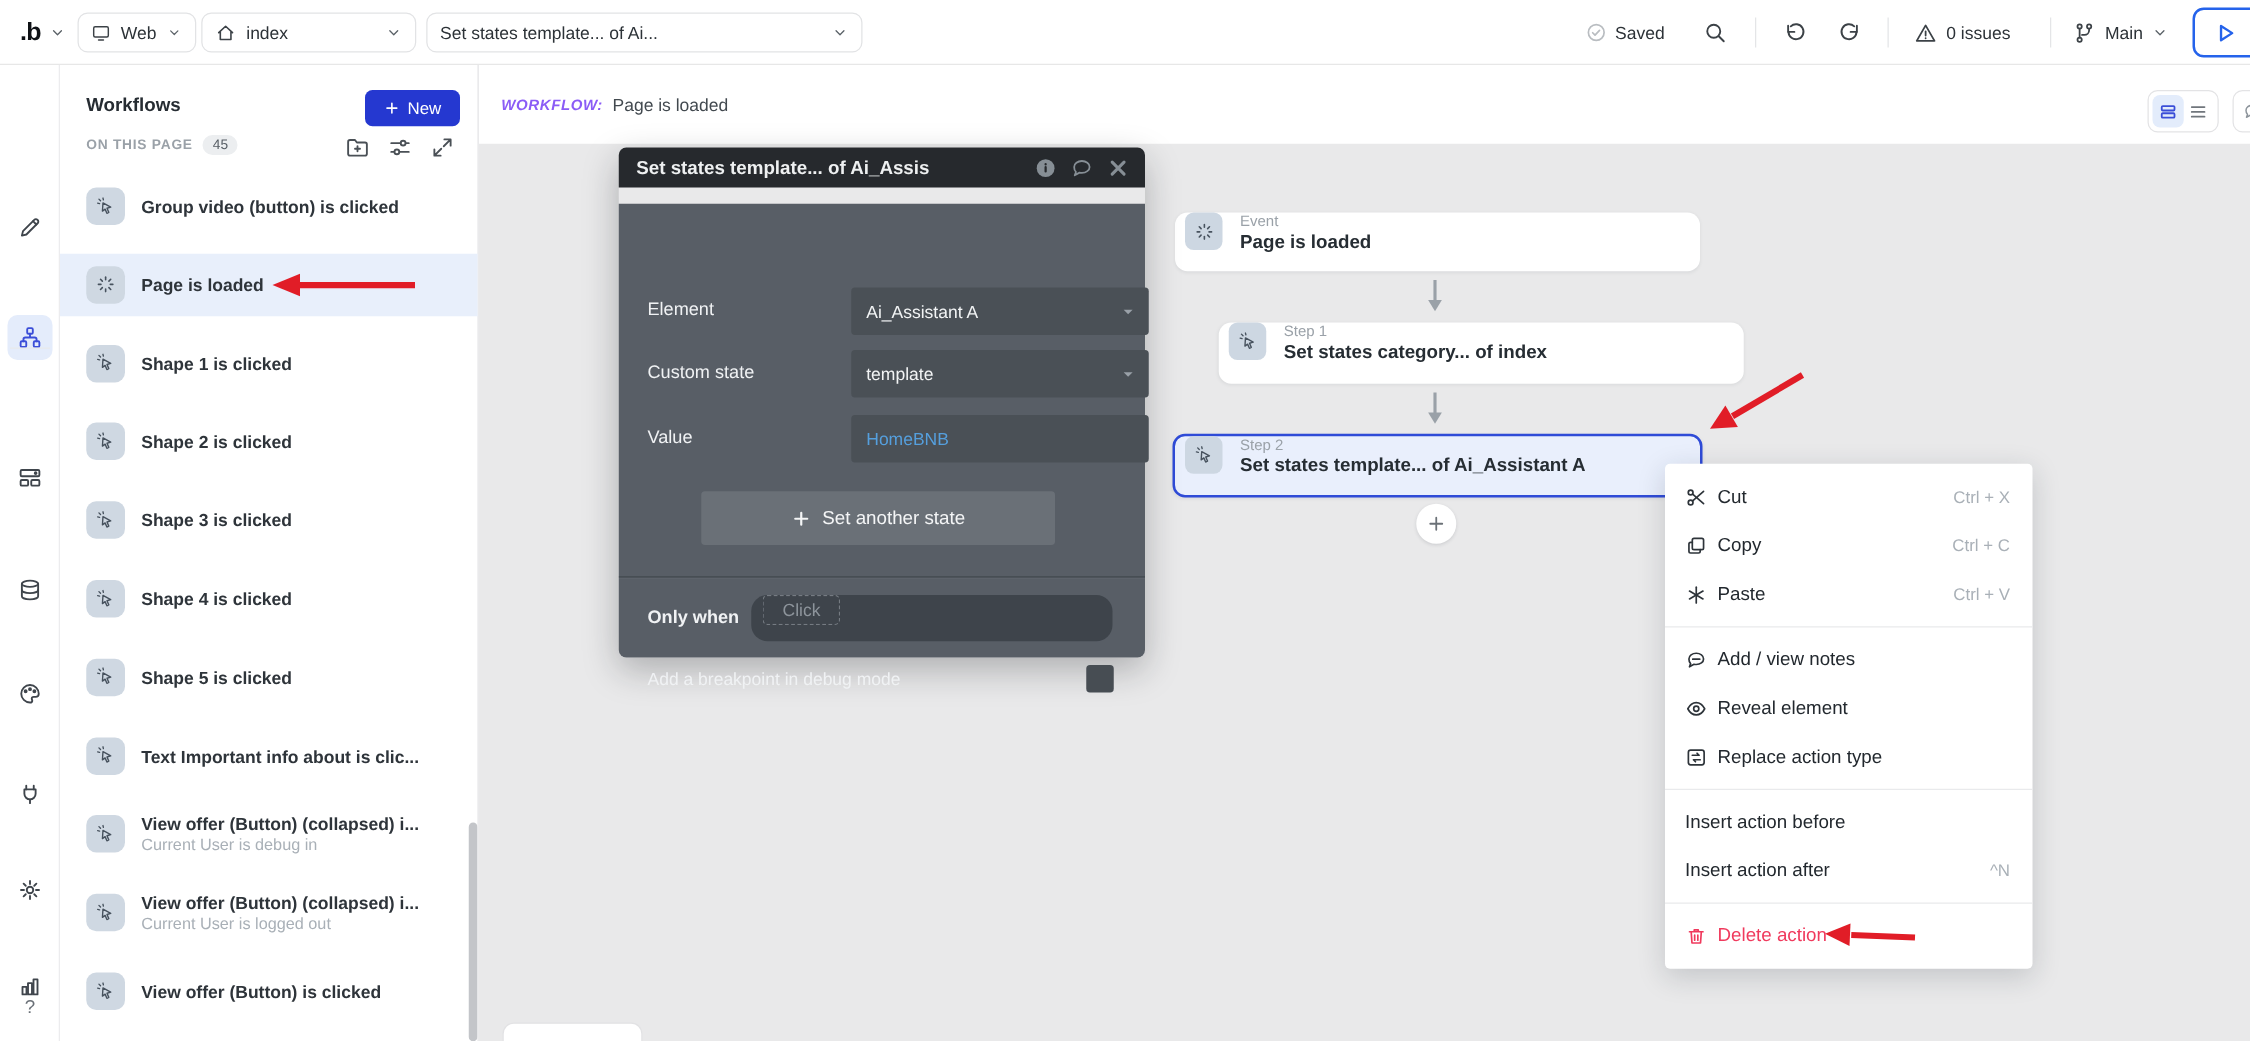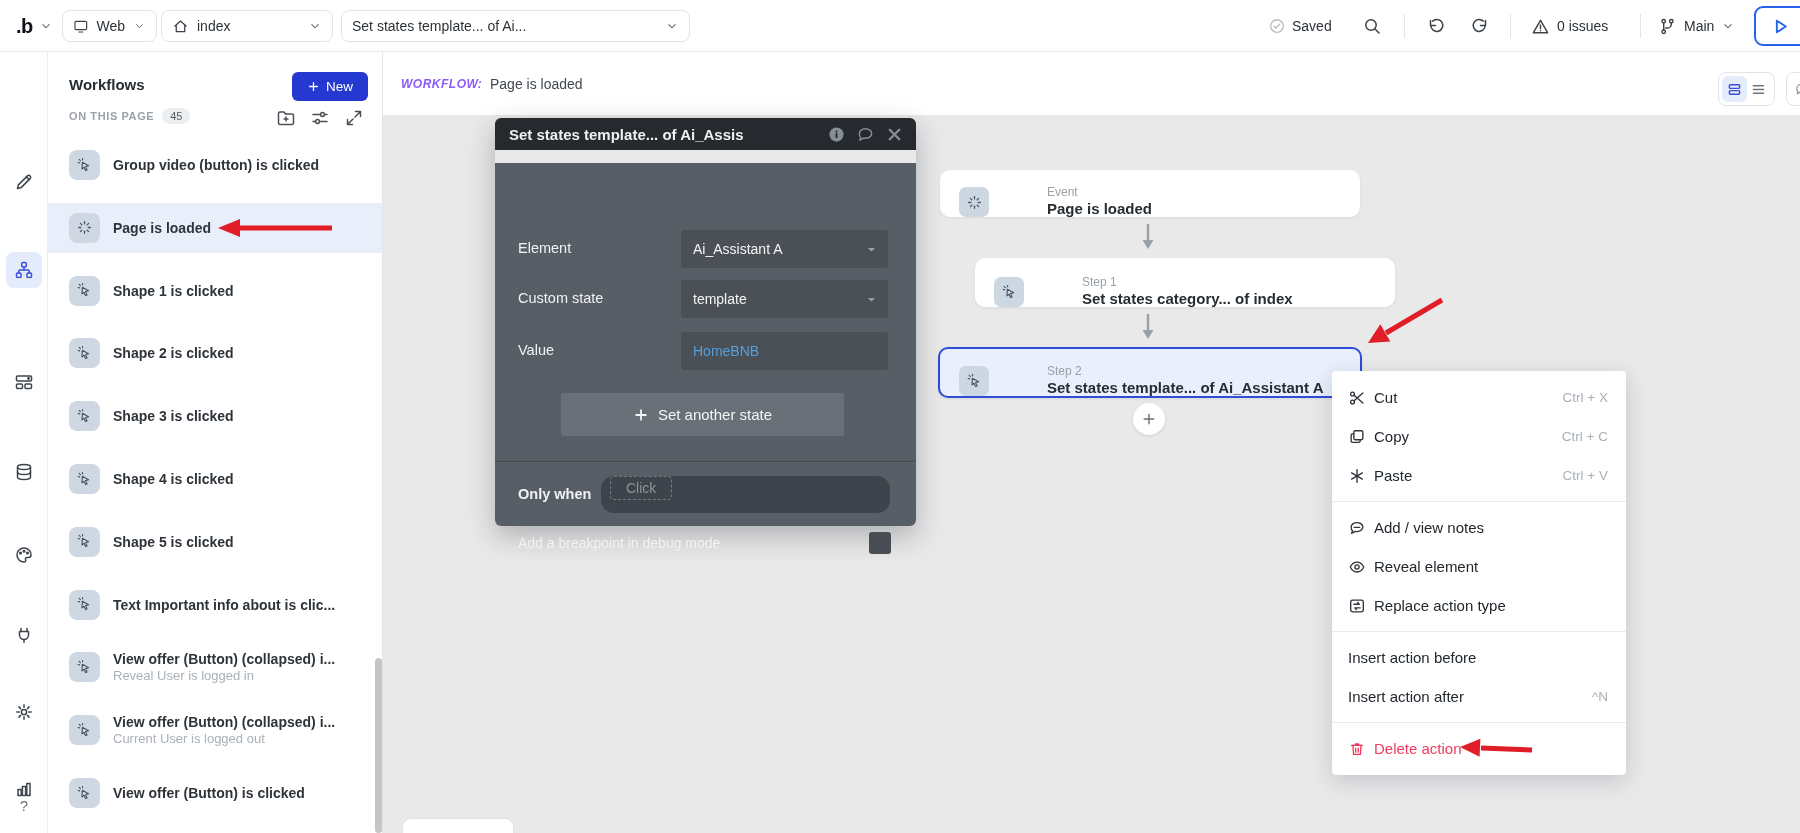--- a/index.html
+++ b/index.html
@@ -49,37 +49,37 @@
   .canvas-header { position:absolute; left:383px; top:52px; width:1417px; height:63px; background:#fff; display:flex; align-items:center; z-index:5; }
   .ch-label { position:absolute; left:18px; font-size:12px; font-weight:700; letter-spacing:.5px; color:#8b5cf6;font-style:italic; }
   .ch-value { position:absolute; left:107px; font-size:14px; color:#42494f; }
   .view-toggle { position:absolute; left:1335px; top:20px; width:57px; height:34px; border:1px solid #e3e3e5; border-radius:8px; background:#fff; display:flex; align-items:center; justify-content:space-between; padding:0 3px; }
   .vt-seg { width:25px; height:26px; border-radius:6px; display:flex; align-items:center; justify-content:center; color:#70767c; cursor:pointer; }
   .vt-seg.active { background:#e3ecfb; color:#3b4ed8; }
   .view-extra { position:absolute; left:1403px; top:20px; width:30px; height:34px; border:1px solid #e3e3e5; border-radius:8px 0 0 8px; background:#fff; display:flex; align-items:center; padding-left:7px; color:#8d949b; cursor:pointer; }
   .bottom-pill { position:absolute; left:402px; top:818px; width:112px; height:26px; background:#fff; border:1px solid #e2e2e4; border-radius:9px; z-index:6; }
 
   
-  .flow-card { position:absolute; left:940px; width:420px; background:#fff; border-radius:10px; box-shadow:0 1px 3px rgba(40,50,60,.08); display:flex; align-items:flex-end; padding-left:19px; cursor:pointer; z-index:4;gap:44px; }
+  .flow-card { position:absolute; left:940px; width:420px; background:#fff; border-radius:10px; box-shadow:0 1px 3px rgba(40,50,60,.08); display:flex; align-items:flex-start; padding-left:8px; cursor:pointer; z-index:4; }
   .flow-card.selected { background:#e9effc; border:2px solid #2f4bd7; left:938px; width:424px; }
   .fc-tile { width:30px; height:30px; border-radius:7px; background:#cdd7e2; color:#47525e; display:flex; align-items:center; justify-content:center; flex:none; }
   .fc-texts { margin-left:14px; }
   .fc-kind { font-size:12px; color:#9aa1a8; }
   .fc-title { font-size:15px; font-weight:700; color:#262d33; margin-top:1px; white-space:nowrap; }
   .plus-circle { position:absolute; left:1133px; top:403px; width:32px; height:32px; border-radius:50%; background:#fff; box-shadow:0 1px 3px rgba(40,50,60,.15); display:flex; align-items:center; justify-content:center; color:#6b7177; cursor:pointer; z-index:4; }
 
   
   .prop { position:absolute; left:495px; top:118px; width:421px; height:408px; border-radius:6px; box-shadow:0 10px 28px rgba(20,25,30,.28); z-index:10; }
   .prop-head { position:absolute; left:0; top:0; width:421px; height:32px; background:#26292d; border-radius:6px 6px 0 0; display:flex; align-items:center; padding:0 12px 0 14px; }
   .prop-title { color:#eef0f1; font-size:15px; font-weight:600; }
   .prop-head-icons { margin-left:auto; display:flex; align-items:center; gap:10px; color:#868e95; }
   .prop-head-icons .hico { width:19px; height:19px; cursor:pointer; }
   .prop-body { position:absolute; left:0; top:45px; width:421px; height:363px; background:#585e66; border-radius:0 0 6px 6px; }
   .p-label { position:absolute; left:23px; color:#f0f2f4; font-size:14.5px; }
-  .p-ctrl { position:absolute; left:186px; width:207px; height:38px; background:#4a5056; border-radius:3px; display:flex; align-items:center; padding:0 10px 0 12px; color:#f2f4f5; font-size:14px; cursor:pointer; }
+  .p-ctrl { position:absolute; left:186px; width:238px; height:38px; background:#4a5056; border-radius:3px; display:flex; align-items:center; padding:0 10px 0 12px; color:#f2f4f5; font-size:14px; cursor:pointer; }
   .p-ctrl .chev { margin-left:auto; color:#9aa1a8; }
   .p-link { color:#559fdd; }
   .p-btn { position:absolute; left:66px; top:230px; width:283px; height:43px; background:#6a7077; border:none; border-radius:3px; color:#f4f5f6; font-size:15px; display:flex; align-items:center; justify-content:center; gap:9px; cursor:pointer; font-family:inherit; }
   .p-div { position:absolute; left:0; top:298px; width:421px; height:1px; background:rgba(30,34,38,.35); box-shadow:0 1px 0 rgba(255,255,255,.05); }
   .p-when-input { position:absolute; left:106px; top:313px; width:289px; height:37px; background:#3e444b; border-radius:13px; display:flex; align-items:flex-start; padding-left:9px; cursor:text; }
   .p-chip { border:1.5px dashed #757b82; border-radius:4px; color:#8d949b; font-size:14px; padding:3px 15px; }
   .p-check { position:absolute; left:374px; top:369px; width:22px; height:22px; background:#474d53; border-radius:3px; cursor:pointer; }
 
   
   .ctx { position:absolute; left:1332px; top:371px; width:294px; background:#fff; border-radius:4px; box-shadow:0 6px 22px rgba(30,38,48,.18); padding:7px 0; z-index:12; }
@@ -364,21 +364,21 @@
   </div>
       <div class="wf-row" style="top: 590.4px;">
     <span class="wf-tile">
           <svg class="ic" style="width:17px;height:17px;" viewBox="0 0 20 20">
             <path d="M7.5 6.2L14.8 10.3 11.3 11.3 13 15.2 11.2 16 9.5 12.1 7 14Z" stroke-width="1.3"></path>
             <path d="M5.2 4.2L3.7 2.7M7.9 3.4 7.5 1.7M4.3 6.9 2.5 6.5" stroke-width="1.3"></path>
           </svg>
         </span>
     <span class="wf-texts">
       <div class="wf-label">View offer (Button) (collapsed) i...</div>
-    <div class="wf-sub">Reveal User is logged in</div>
+    <div class="wf-sub">Current User is debug in</div>
         </span>
   </div>
       <div class="wf-row" style="top: 653.2px;">
     <span class="wf-tile">
           <svg class="ic" style="width:17px;height:17px;" viewBox="0 0 20 20">
             <path d="M7.5 6.2L14.8 10.3 11.3 11.3 13 15.2 11.2 16 9.5 12.1 7 14Z" stroke-width="1.3"></path>
             <path d="M5.2 4.2L3.7 2.7M7.9 3.4 7.5 1.7M4.3 6.9 2.5 6.5" stroke-width="1.3"></path>
           </svg>
         </span>
     <span class="wf-texts">

